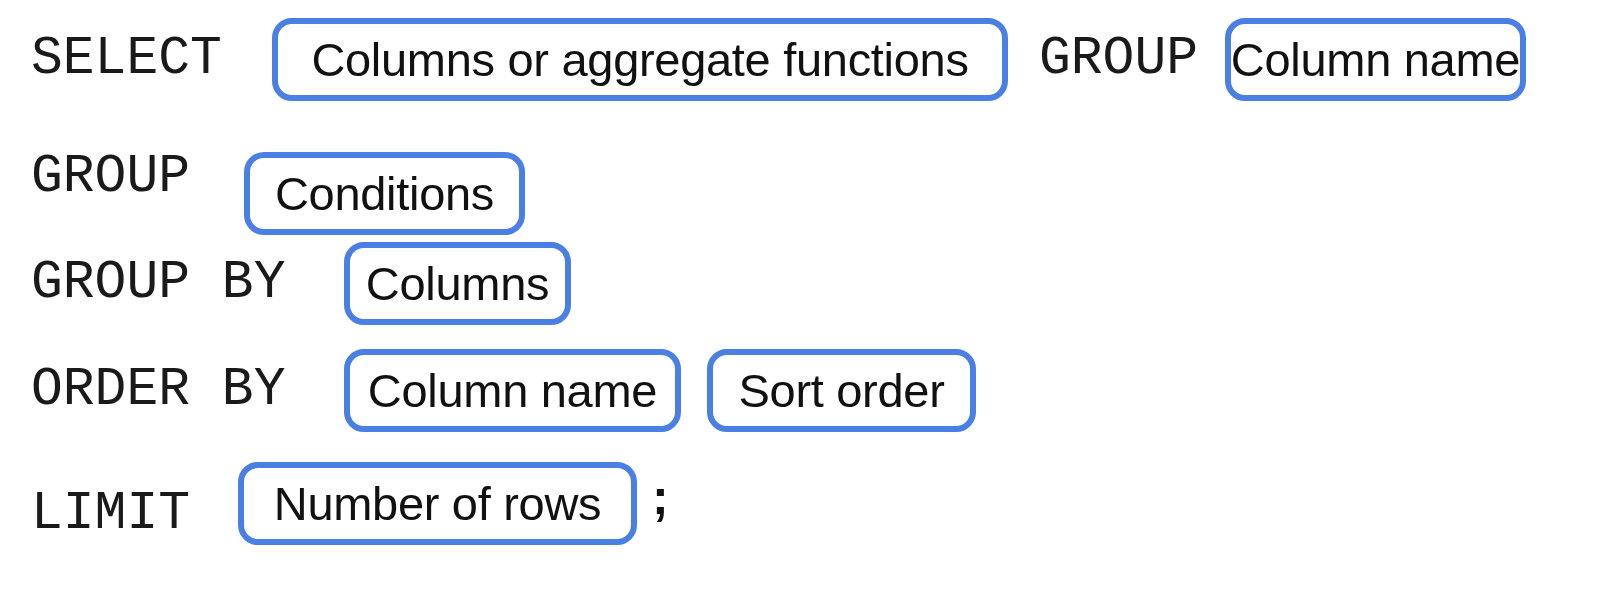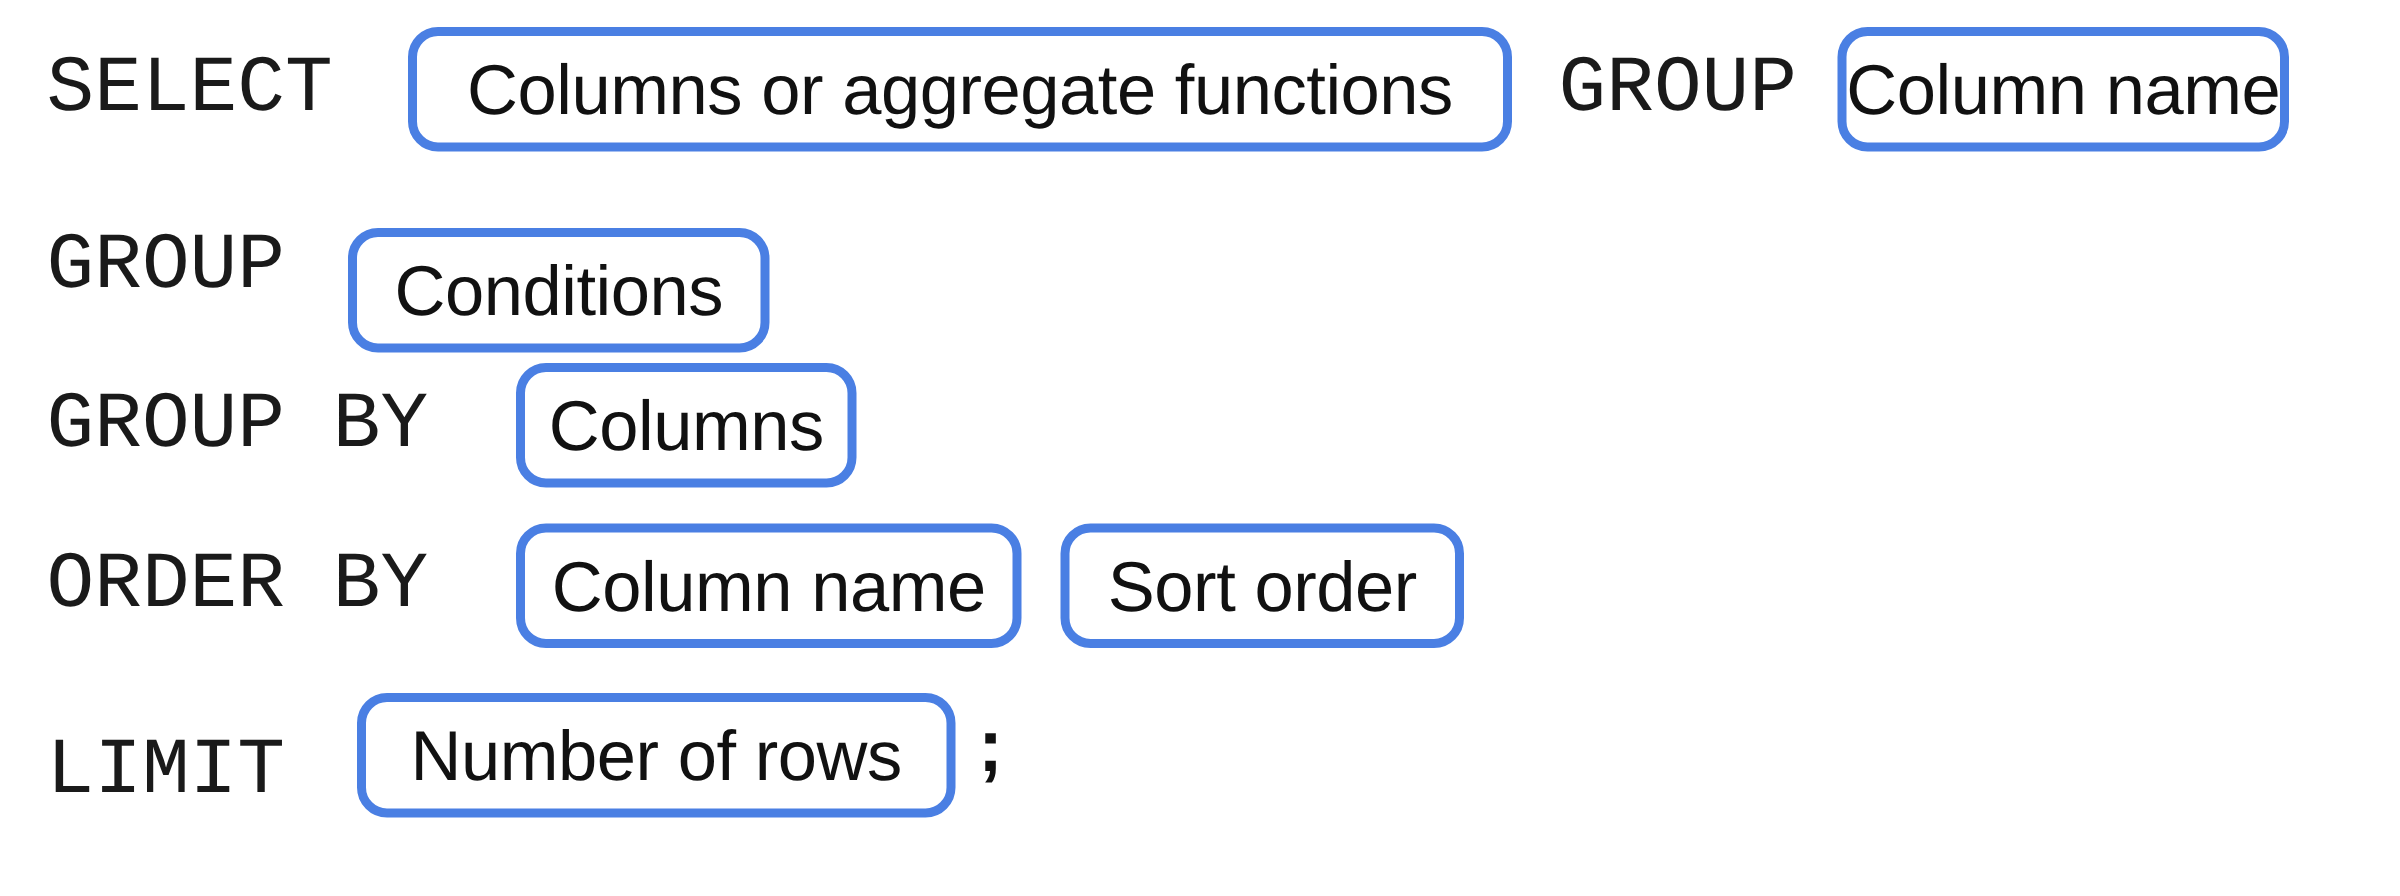--- a/index.html
+++ b/index.html
@@ -77,21 +77,21 @@
     line-height: 1;
   }
 
   
   .kw-select   { position: absolute; left: 31px;   }
   .slot-select { position: absolute; left: 272px;  width: 736px; }
   .kw-from     { position: absolute; left: 1039px; }
   .slot-from   { position: absolute; left: 1225px; width: 301px; }
 
   .kw-where    { position: absolute; left: 31px;   }
-  .slot-where  { position: absolute; left: 232px;  width: 281px; margin-top: 32px; }
+  .slot-where  { position: absolute; left: 244px;  width: 281px; margin-top: 32px; }
 
   .kw-groupby  { position: absolute; left: 31px;   }
   .slot-groupby{ position: absolute; left: 344px;  width: 227px; }
 
   .kw-orderby  { position: absolute; left: 31px;   }
   .slot-orderby{ position: absolute; left: 344px;  width: 337px; }
   .slot-sort   { position: absolute; left: 707px;  width: 269px; }
 
   .kw-limit    { position: absolute; left: 31px; margin-top: 34px;   }
   .slot-limit  { position: absolute; left: 238px;  width: 399px; margin-top: 12px; }

